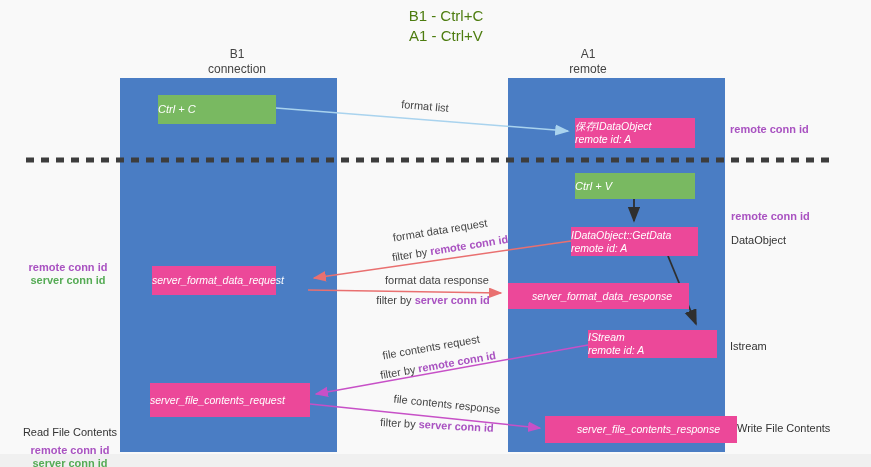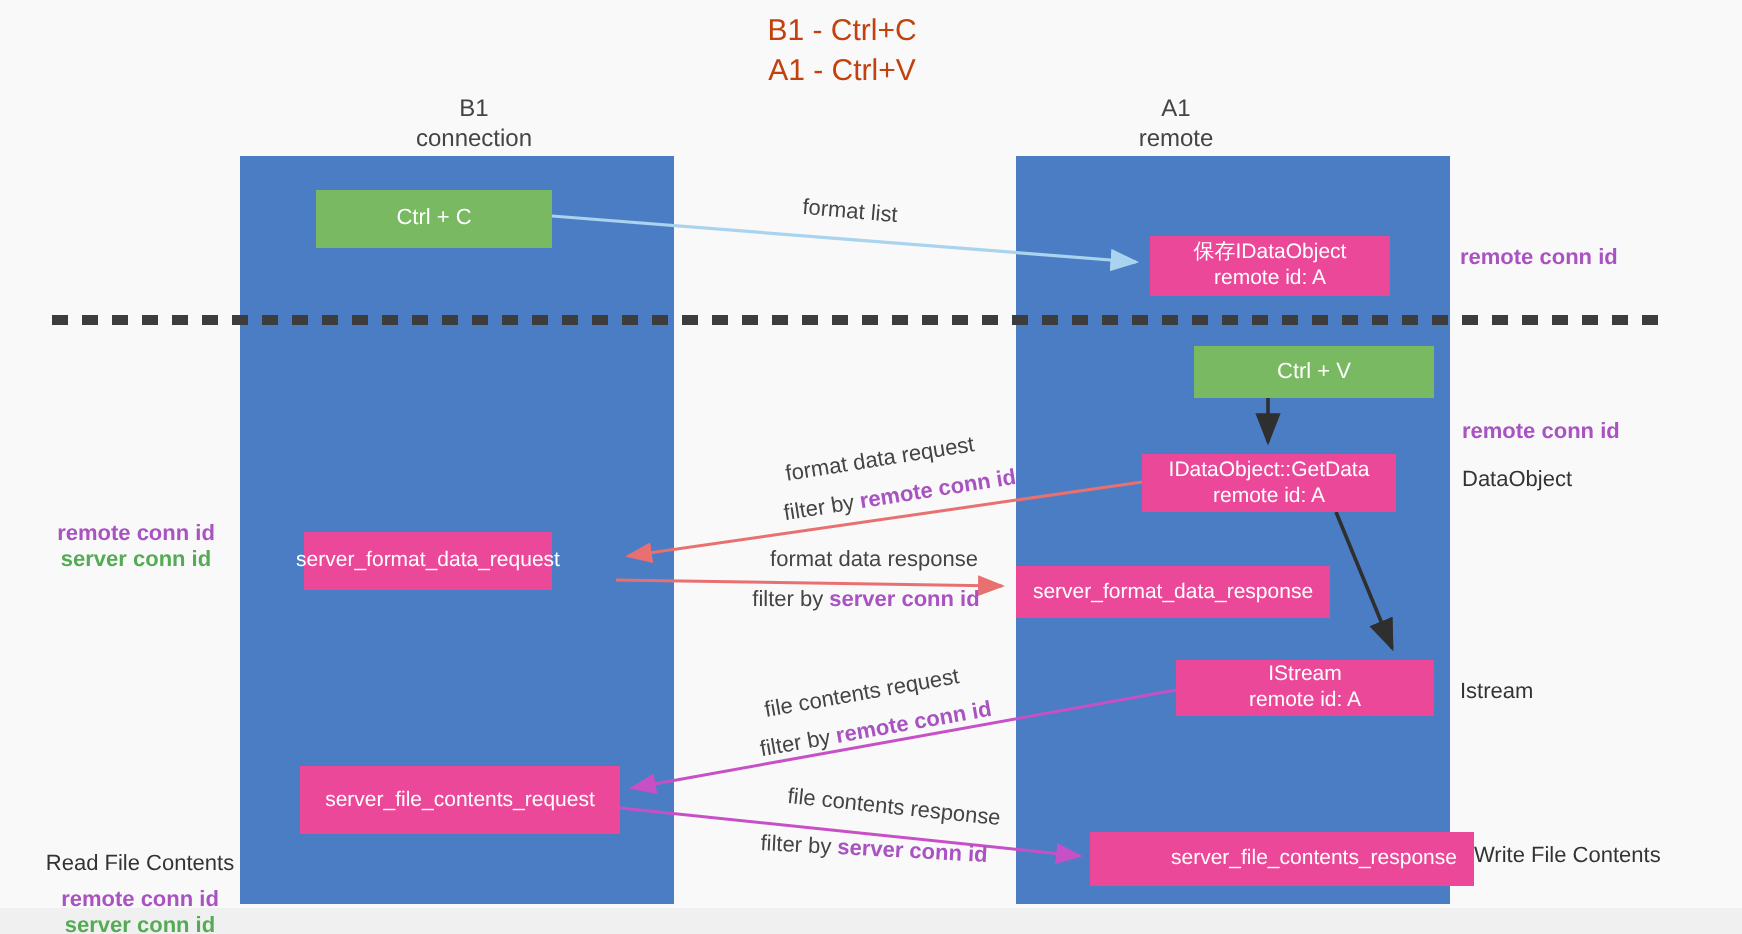--- a/index.html
+++ b/index.html
@@ -4,29 +4,29 @@
 <style>
   html,body{margin:0;padding:0;}
   body{
     width:871px;height:467px;position:relative;overflow:hidden;
     background:#f9f9f9;
     font-family:"Liberation Sans","DejaVu Sans",sans-serif;
     -webkit-font-smoothing:antialiased;
   }
   .abs{position:absolute;}
   .footer-strip{left:0;top:454px;width:871px;height:13px;background:#f0f0f0;}
-  .title-block{left:421px;top:6px;transform:translateX(-50%);text-align:center;
-    font-size:15px;color:#c2410c;line-height:20px;white-space:nowrap;}
+  .title-block{left:446px;top:6px;transform:translateX(-50%);text-align:center;
+    font-size:15px;color:#4d7c0f;line-height:20px;white-space:nowrap;}
   .lane{background:#4a7dc4;top:78px;width:217px;height:374px;}
   .lane-left{left:120px;}
   .lane-right{left:508px;}
   .lane-hdr{top:47px;transform:translateX(-50%);text-align:center;
     font-size:12px;color:#444;line-height:15px;white-space:nowrap;}
-  .node{display:flex;flex-direction:column;align-items:center;justify-content:center;
-    color:#fff;text-align:center;font-size:10.5px;line-height:13px;z-index:10;white-space:nowrap;}
+  .node{display:flex;flex-direction:column;align-items:flex-start;justify-content:center;
+    color:#fff;text-align:center;font-size:10.5px;line-height:13px;z-index:10;white-space:nowrap;font-style:italic;}
   .node.green{background:#79b961;font-size:11px;}
   .node.orange{background:#ec4899;}
   svg.overlay{left:0;top:0;z-index:5;}
   .elabel{font-size:11px;color:#444;white-space:nowrap;z-index:15;}
   .elabel .key{font-weight:bold;color:#a952c1;margin-left:3px;}
   .ann{font-size:11px;white-space:nowrap;z-index:15;}
   .ann.dark{color:#333;}
   .purple{color:#a952c1;font-weight:bold;}
   .greentxt{color:#55ab55;font-weight:bold;}
   .left-col{width:128px;text-align:center;font-size:11px;line-height:13px;z-index:15;}
@@ -79,34 +79,34 @@
 
 <div class="abs node green" style="left:158px;top:95px;width:118px;height:29px;">
   <div>Ctrl + C</div>
 </div>
 
 <div class="abs node orange" style="left:575px;top:118px;width:120px;height:30px;">
   <div>保存IDataObject</div>
   <div>remote id: A</div>
 </div>
 
-<div class="abs node green" style="left:575px;top:173px;width:120px;height:26px;margin-left:22px;">
+<div class="abs node green" style="left:575px;top:173px;width:120px;height:26px;">
   <div>Ctrl + V</div>
 </div>
 
 <div class="abs node orange" style="left:571px;top:227px;width:127px;height:29px;">
   <div>IDataObject::GetData</div>
   <div>remote id: A</div>
 </div>
 
 <div class="abs node orange" style="left:152px;top:266px;width:124px;height:29px;">
   <div>server_format_data_request</div>
 </div>
 
-<div class="abs node orange" style="left:508px;top:283px;width:157px;height:26px;">
+<div class="abs node orange" style="left:508px;top:283px;width:157px;height:26px;padding-left:24px;">
   <div>server_format_data_response</div>
 </div>
 
 <div class="abs node orange" style="left:588px;top:330px;width:129px;height:28px;">
   <div>IStream</div>
   <div>remote id: A</div>
 </div>
 
 <div class="abs node orange" style="left:150px;top:383px;width:160px;height:34px;">
   <div>server_file_contents_request</div>

